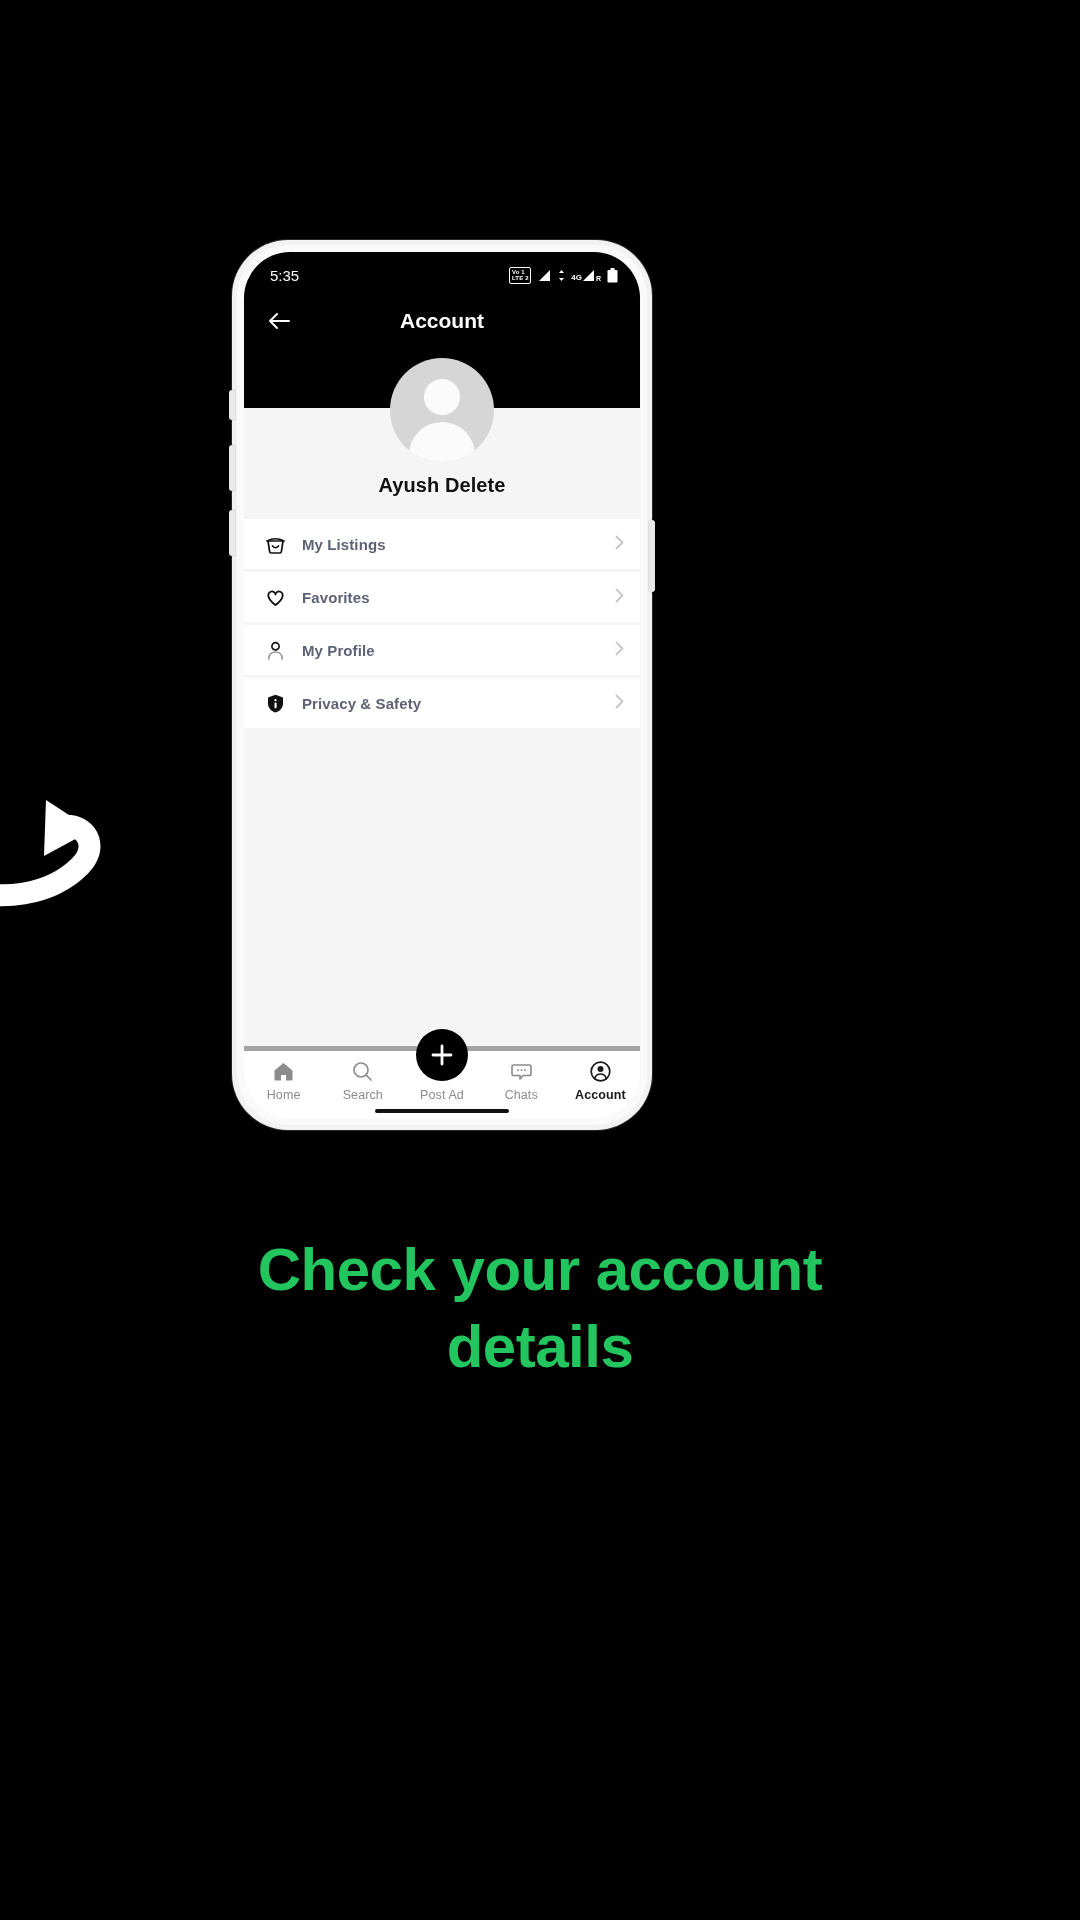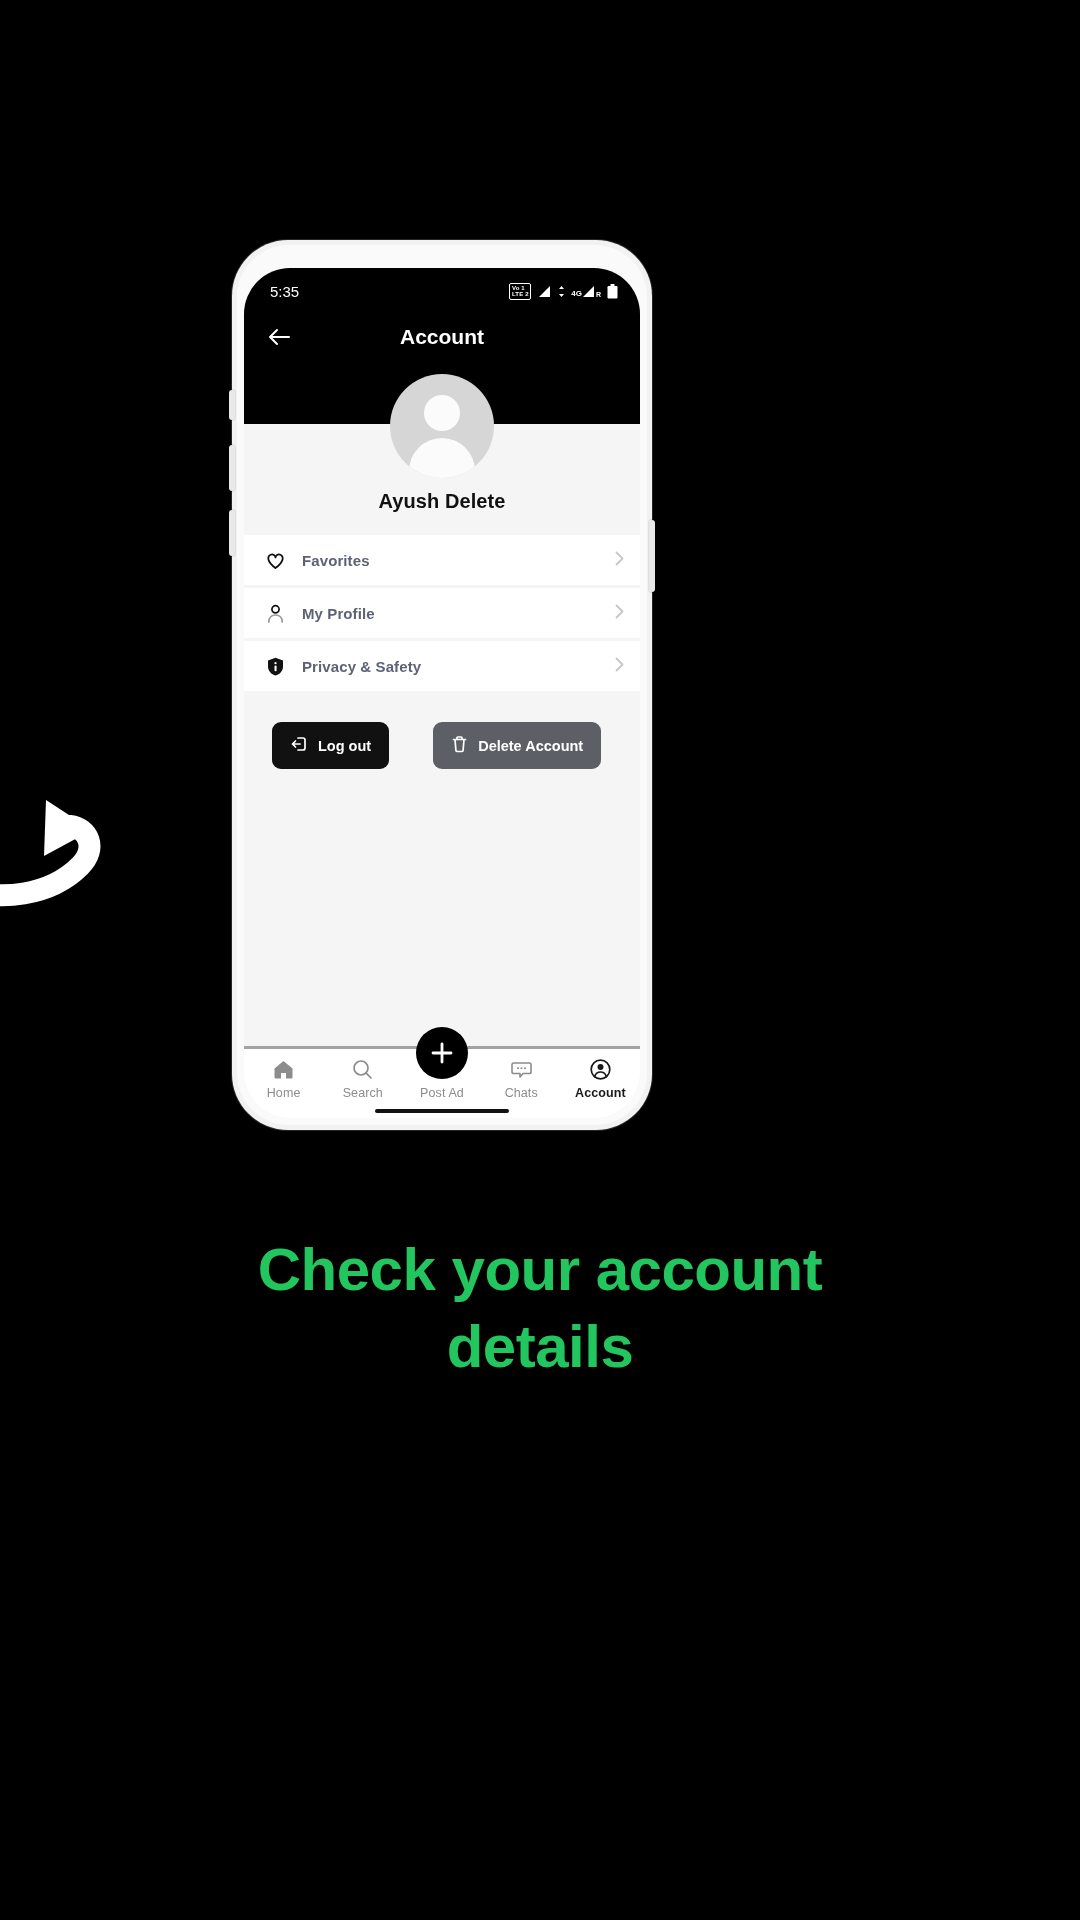--- a/index.html
+++ b/index.html
@@ -50,21 +50,20 @@
   .btn-power { right:-3px; top:280px; width:6px; height:72px; }
 
   .phone-screen{
     position:absolute;
     left:12px; top:12px; right:12px; bottom:12px;
     border-radius:46px;
     overflow:hidden;
     background:#f5f5f5;
     display:flex;
     flex-direction:column;
-    margin-top:16px;
   }
 
   
   .status-bar{
     background:#000;
     color:#fff;
     height:40px;
     display:flex;
     align-items:center;
     justify-content:space-between;
@@ -203,21 +202,21 @@
     white-space:nowrap;
   }
   .btn-logout{ background:#111; }
   .btn-delete{ background:#5c5f66; }
 
   .spacer{ flex:1; }
 
   
   .bottom-nav{
     background:#fff;
-    border-top:3px solid #a3a3a3;
+    border-top:5px solid #a3a3a3;
     height:72px;
     display:flex;
     align-items:flex-start;
     padding-top:8px;
     flex:none;
     position:relative;
   }
   .nav-item{
     flex:1;
     display:flex;
@@ -330,20 +329,35 @@
         <div class="av-body"></div>
       </div>
     </div>
 
     <div class="content">
 
       <div class="profile-name">Ayush Delete</div>
 
       <div class="menu-list">
 
+        <div class="menu-item">
+          <span class="menu-icon">
+            <svg width="21" height="21" viewBox="0 0 21 21">
+              <path d="M3 7 L18 7 L16.4 17.5 A1.6 1.6 0 0 1 14.8 19 L6.2 19 A1.6 1.6 0 0 1 4.6 17.5 Z" fill="none" stroke="#111" stroke-width="1.7" stroke-linejoin="round"></path>
+              <path d="M2 7 Q10.5 2.5 19 7" fill="none" stroke="#111" stroke-width="1.7" stroke-linecap="round"></path>
+              <path d="M7.5 12 Q10.5 15.5 13.5 12" fill="none" stroke="#111" stroke-width="1.7" stroke-linecap="round"></path>
+            </svg>
+          </span>
+          <span class="menu-label">My Listings</span>
+          <span class="chev">
+            <svg width="9" height="15" viewBox="0 0 9 15">
+                <path d="M1.5 1.5 L7.5 7.5 L1.5 13.5" stroke="#9a9a9a" stroke-width="1.8" fill="none" stroke-linecap="round" stroke-linejoin="round"></path>
+              </svg>
+          </span>
+        </div>
 
         <div class="menu-item">
           <span class="menu-icon">
             <svg width="21" height="21" viewBox="0 0 21 21">
               <path d="M10.5 18 C 2 12 2 6.5 5.6 4.8 C 8 3.6 10.5 5.8 10.5 7.4 C 10.5 5.8 13 3.6 15.4 4.8 C 19 6.5 19 12 10.5 18 Z" fill="none" stroke="#111" stroke-width="1.8" stroke-linejoin="round"></path>
             </svg>
           </span>
           <span class="menu-label">Favorites</span>
           <span class="chev">
             <svg width="9" height="15" viewBox="0 0 9 15">
@@ -378,42 +392,20 @@
           <span class="menu-label">Privacy &amp; Safety</span>
           <span class="chev">
             <svg width="9" height="15" viewBox="0 0 9 15">
                 <path d="M1.5 1.5 L7.5 7.5 L1.5 13.5" stroke="#9a9a9a" stroke-width="1.8" fill="none" stroke-linecap="round" stroke-linejoin="round"></path>
               </svg>
           </span>
         </div>
 
       </div>
 
-      <div class="actions">
-        <button class="btn btn-logout">
-          <span>
-            <svg width="18" height="18" viewBox="0 0 18 18">
-              <path d="M8 3 L13 3 A2 2 0 0 1 15 5 L15 13 A2 2 0 0 1 13 15 L8 15" fill="none" stroke="#fff" stroke-width="1.7" stroke-linecap="round" stroke-linejoin="round"></path>
-              <path d="M10 9 L2.5 9 M5.5 6 L2.5 9 L5.5 12" fill="none" stroke="#fff" stroke-width="1.7" stroke-linecap="round" stroke-linejoin="round"></path>
-            </svg>
-          </span>
-          <span>Log out</span>
-        </button>
-
-        <button class="btn btn-delete">
-          <span>
-            <svg width="17" height="18" viewBox="0 0 17 18">
-              <path d="M2.5 4.5 L14.5 4.5" stroke="#fff" stroke-width="1.7" stroke-linecap="round"></path>
-              <path d="M6 4.5 L6 2.8 A0.8 0.8 0 0 1 6.8 2 L10.2 2 A0.8 0.8 0 0 1 11 2.8 L11 4.5" fill="none" stroke="#fff" stroke-width="1.7" stroke-linejoin="round"></path>
-              <path d="M4 4.5 L4.9 15.3 A1.4 1.4 0 0 0 6.3 16.5 L10.7 16.5 A1.4 1.4 0 0 0 12.1 15.3 L13 4.5" fill="none" stroke="#fff" stroke-width="1.7" stroke-linejoin="round"></path>
-            </svg>
-          </span>
-          <span>Delete Account</span>
-        </button>
-      </div>
 
       <div class="spacer"></div>
 
       <div class="bottom-nav">
 
         <div class="nav-item">
           <span class="nav-ico">
             <svg width="23" height="23" viewBox="0 0 23 23">
               <path d="M2.5 10.5 L11.5 3 L20.5 10.5 L20.5 19.5 A1 1 0 0 1 19.5 20.5 L14 20.5 L14 15 L9 15 L9 20.5 L3.5 20.5 A1 1 0 0 1 2.5 19.5 Z" fill="#8c8c8c"></path>
             </svg>

